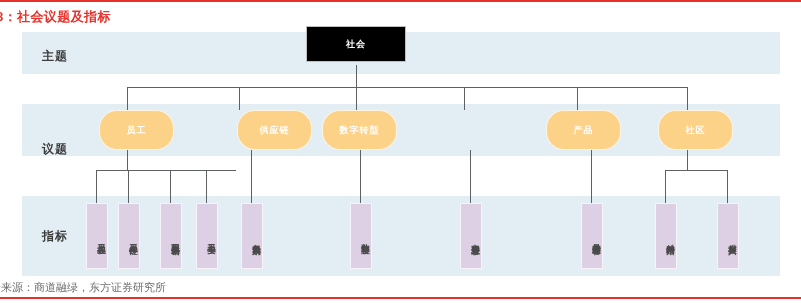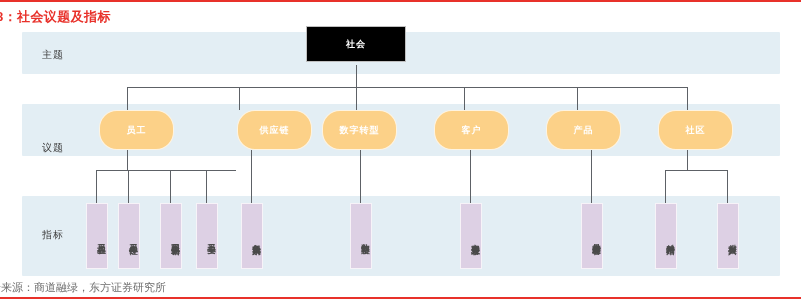--- a/index.html
+++ b/index.html
@@ -29,21 +29,21 @@
   .band{
     position:absolute;left:22px;width:758px;
     background:#e3eef4;border-radius:1px;
   }
   .band-theme{top:8px;height:42px;}
   .band-issue{top:80px;height:52px;}
   .band-kpi{top:172px;height:80px;}
 
   .row-label{
     position:absolute;left:42px;
-    font-size:10px;font-weight:normal;color:#3c3c3c;
+    font-size:12px;font-weight:bold;color:#3c3c3c;
     letter-spacing:1px;
     text-align:center;
   }
   .lbl-theme{top:24px;}
   .lbl-issue{top:117px;}
   .lbl-kpi{top:204px;}
 
   
   .node{
     position:absolute;box-sizing:border-box;
@@ -113,21 +113,20 @@
   <div class="line vline" style="left:687px;top:126px;height:21px;"></div>
   <div class="line hline" style="left:665px;top:146px;width:62px;"></div>
   <div class="line vline" style="left:665px;top:146px;height:33px;"></div>
   <div class="line vline" style="left:727px;top:146px;height:33px;"></div>
 
   <div class="node node-theme" style="left:306px;width:100px;">社会</div>
 
   <div class="node node-issue" style="left:99px;width:75px;">员工</div>
   <div class="node node-issue" style="left:210px;width:75px;margin-left:27px;">供应链</div>
   <div class="node node-issue" style="left:322px;width:75px;">数字转型</div>
-  <div class="node node-issue" style="left:434px;width:75px;">客户</div>
   <div class="node node-issue" style="left:658px;width:75px;">社区</div>
   <div class="node node-issue" style="left:546px;width:75px;">产品</div>
 
   <div class="node node-kpi" style="left:86px;">员工权益</div>
   <div class="node node-kpi" style="left:118px;">员工多样性</div>
   <div class="node node-kpi" style="left:160px;">员工职业培训</div>
   <div class="node node-kpi" style="left:196px;">员工安全</div>
   <div class="node node-kpi" style="left:241px;">负责任采购</div>
   <div class="node node-kpi" style="left:350px;">数字转型</div>
   <div class="node node-kpi" style="left:460px;">客户关系管理</div>

